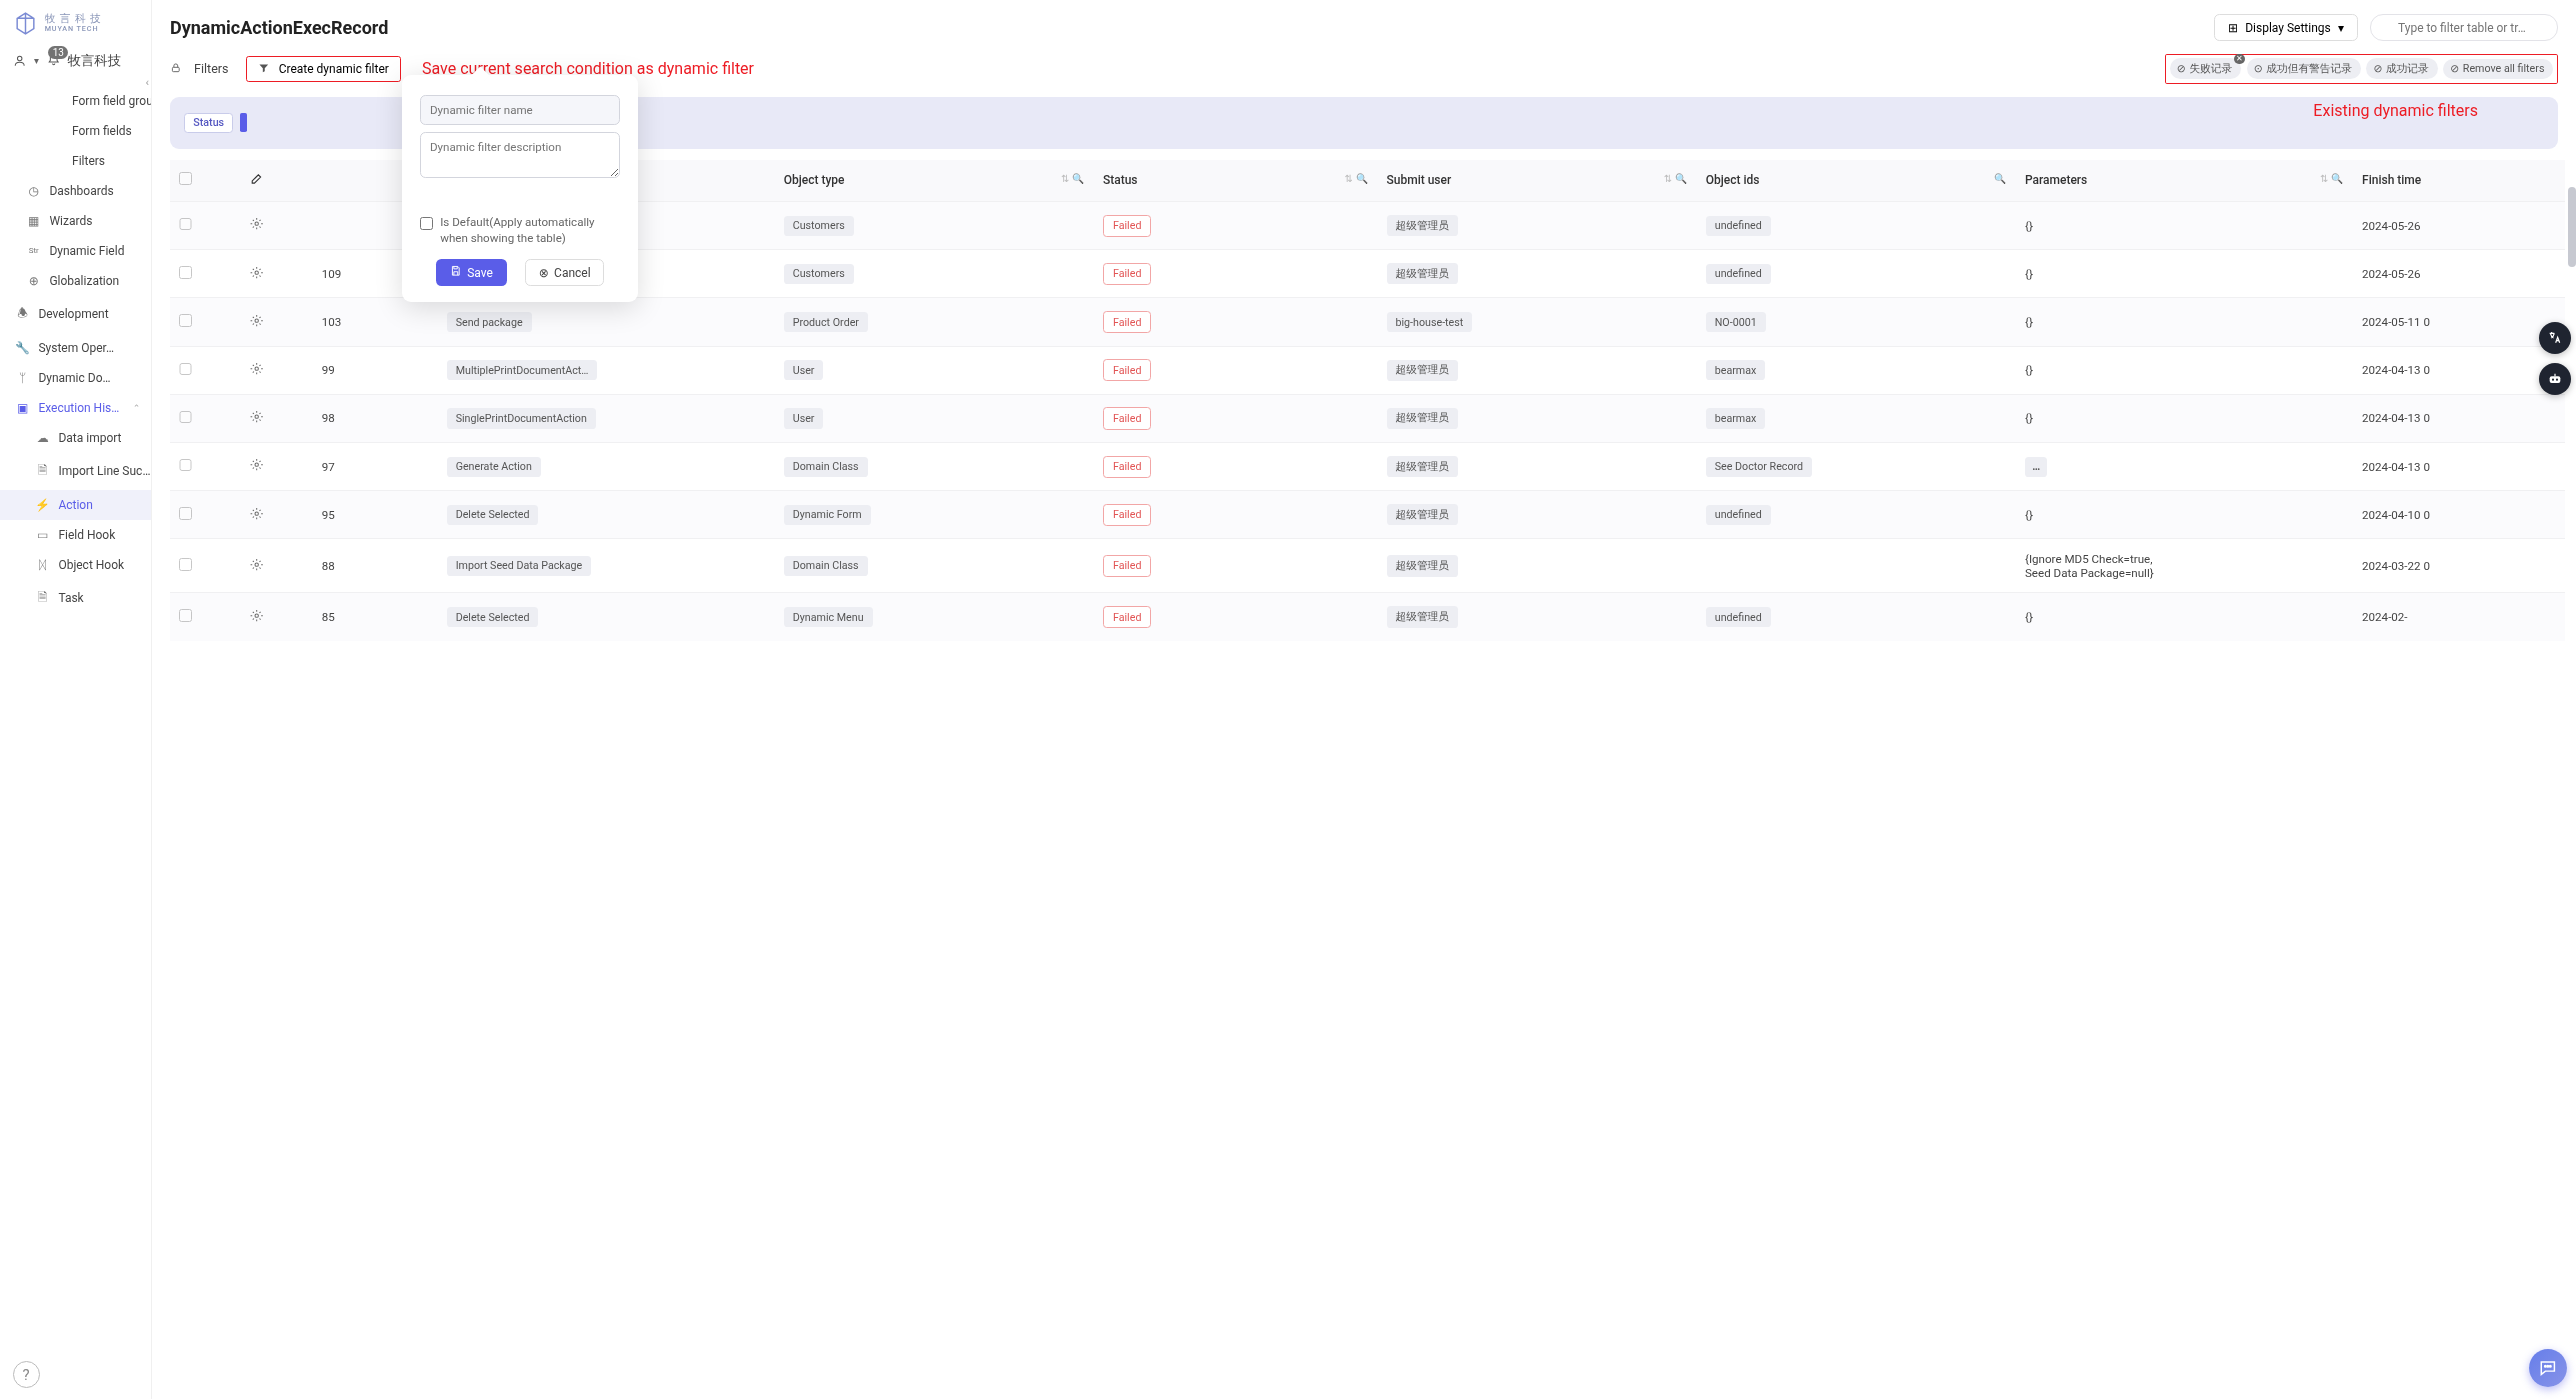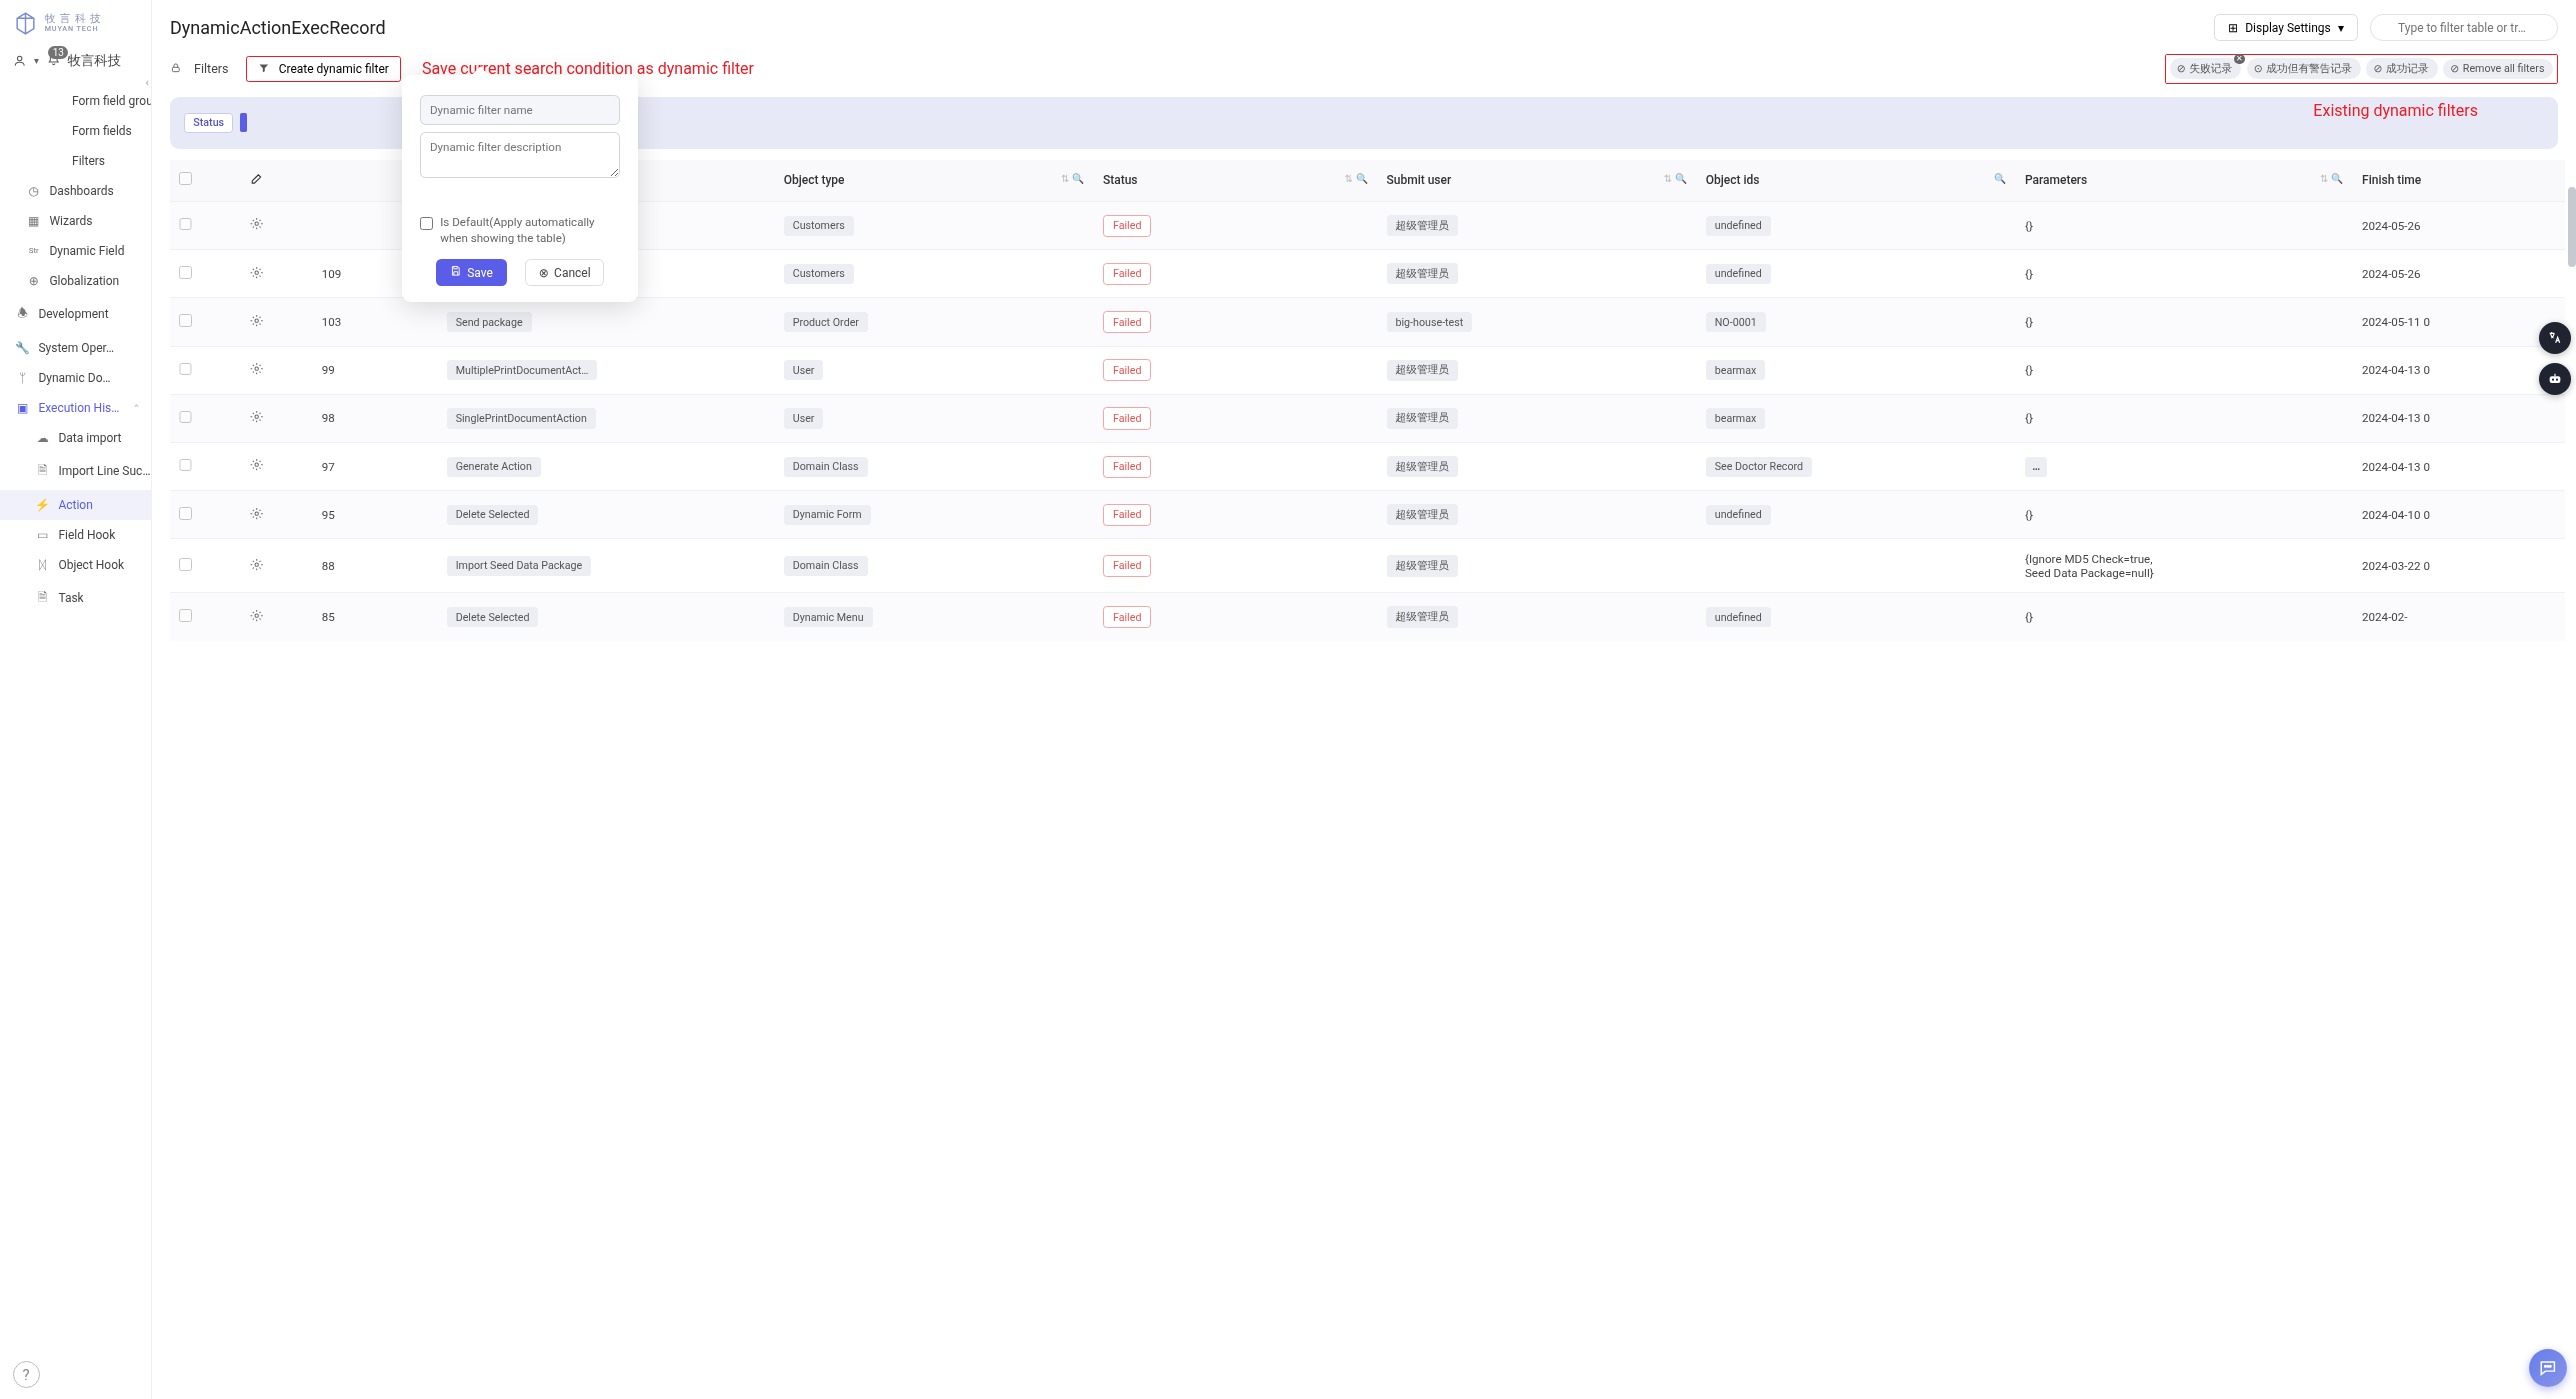--- a/index.html
+++ b/index.html
@@ -19,21 +19,21 @@
 .nav-item.child { padding-left: 72px; }
 .nav-item.selected { background:#f0f1fa; color:#5a5de8; }
 .nav-item.expanded { color:#5a5de8; }
 .nav-item .nav-icon { width:13.4px; display:inline-flex; justify-content:center; color:#777; flex-shrink:0; }
 .nav-item.expanded .nav-icon { color:#5a5de8; }
 .nav-item .nav-caret { margin-left:auto; font-size:9px; color:#aaa; }
 .help-bubble { position:absolute; bottom:10.7px; left:12.5px; width:27px; height:27px; border:1.3px solid #bbb; border-radius:50%; display:flex; align-items:center; justify-content:center; color:#888; font-size:15px; cursor:pointer; }
 
 .main { flex:1; display:flex; flex-direction:column; overflow:hidden; background:#fff; position:relative; }
 .topbar { display:flex; align-items:center; padding: 14.3px 18px 9px; gap:12.5px; }
-.page-title { font-size: 18px; font-weight:400; color:#222; flex:1; }
+.page-title { font-size: 18px; font-weight:700; color:#222; flex:1; }
 .display-btn { border:0.9px solid #ddd; border-radius:5.4px; padding:5.4px 12.5px; font-size:12px; display:flex; align-items:center; gap:7.2px; cursor:pointer; background:#fff; }
 .filter-input { border:0.9px solid #e3e3e8; border-radius:13px; padding:5.4px 9px 5.4px 27px; font-size:12px; width:188px; color:#888; background:#fff; position:relative; }
 .filter-input-wrap { position:relative; }
 .filter-input-icon { position:absolute; left:8px; top:50%; transform:translateY(-50%); color:#999; }
 
 .filters-row { display:flex; align-items:center; padding: 3.6px 18px 9px; gap:12.5px; position:relative; }
 .lock-icon { color:#666; font-size:11.6px; }
 .filters-label { font-size:12.5px; color:#444; }
 .create-filter-btn { border:1.3px solid #ed1c24; padding:4.5px 10.7px; border-radius:2.7px; font-size:12px; display:flex; align-items:center; gap:9px; cursor:pointer; background:#fff; margin-left:5.4px; }
 .create-filter-btn .funnel { color:#555; }

